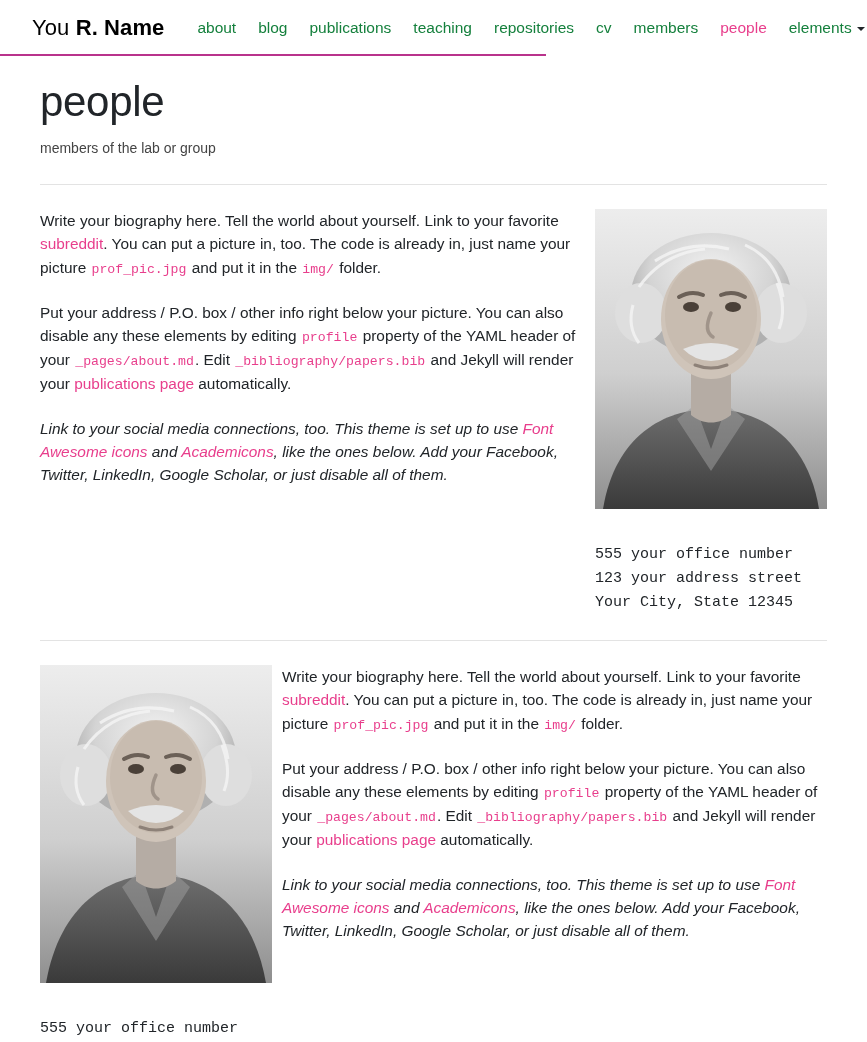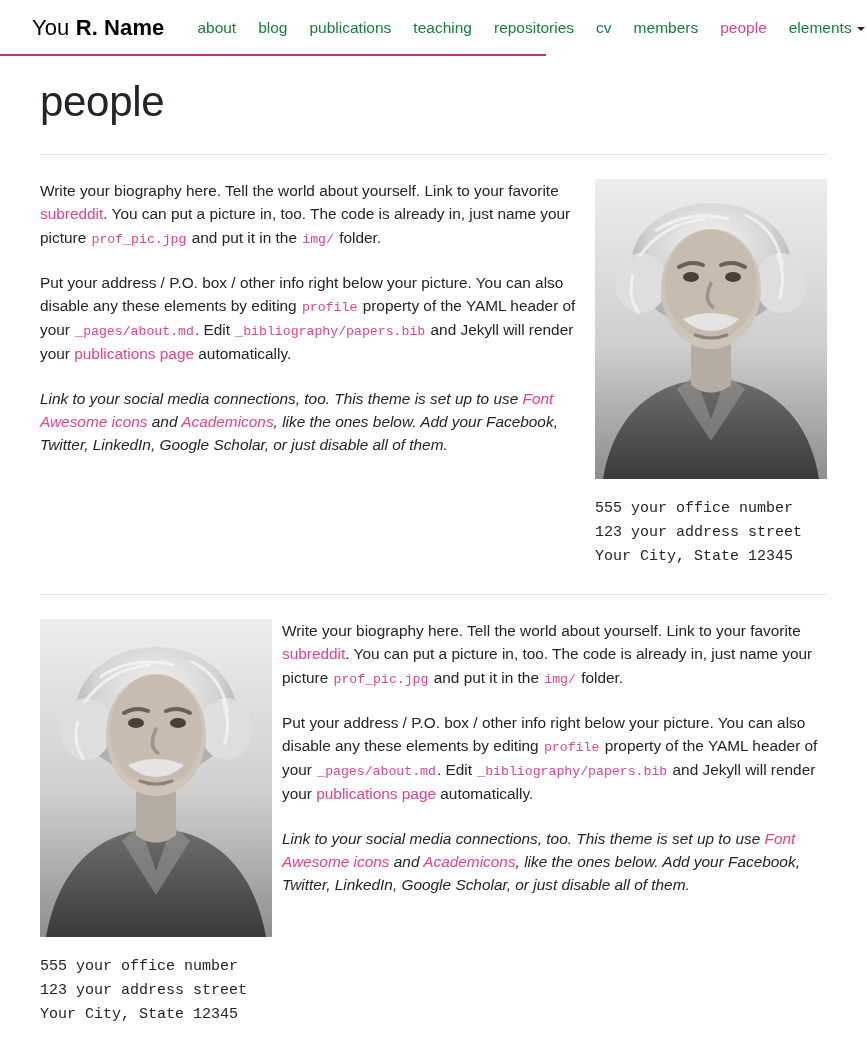--- a/index.html
+++ b/index.html
@@ -139,21 +139,21 @@
     background: #d7d7d7;
     display: block;
   }
   .photo-frame.tall { height: 318px; }
 
   .addr {
     font-family: "Liberation Mono", monospace;
     font-size: 15px;
     line-height: 1.58;
     color: #212529;
-    margin-top: 18px;
+    margin-top: 34px;
     white-space: pre;
   }
 
   
   .profile-1 .photo-col { width: 232px; }
   .profile-1 .bio { padding-right: 10px; }
 
   .profile-2 .bio { padding-left: 10px; }
 
   .sep {
@@ -181,20 +181,21 @@
     <a class="nav-link active" href="#">people</a>
     <a class="nav-link" href="#"><span>elements</span><span class="dropdown-caret"></span></a>
   </div>
 
   <div class="navbar-underline"></div>
 </nav>
 
 <div class="page-wrap">
 
   <h1 class="page-title">people</h1>
+  <p class="page-subtitle">members of the lab or group</p>
 
   <hr class="divider">
 
   <section class="profile profile-1">
 
     <div class="bio">
       <p>
         <span>Write your biography here. Tell the world about yourself. Link to your favorite </span><a class="link" href="#">subreddit</a><span>. You can put a picture in, too. The code is already in, just name your picture </span><code class="inline">prof_pic.jpg</code><span> and put it in the </span><code class="inline">img/</code><span> folder.</span>
       </p>
       <p>

